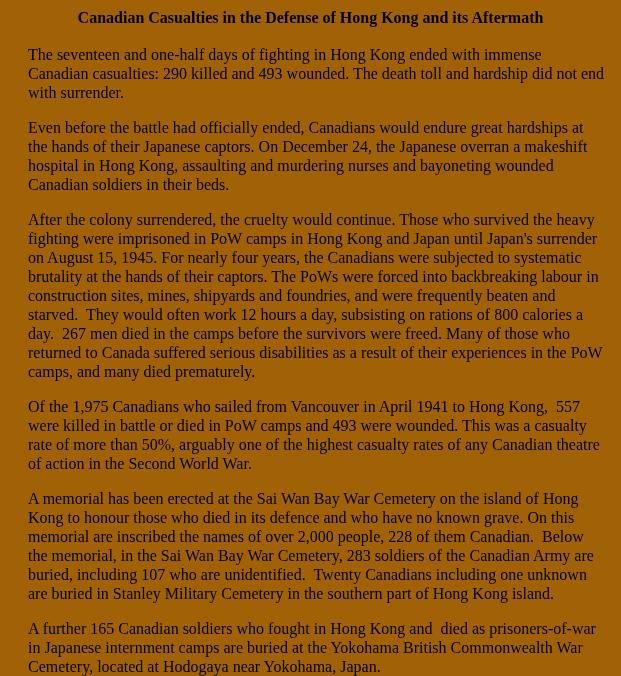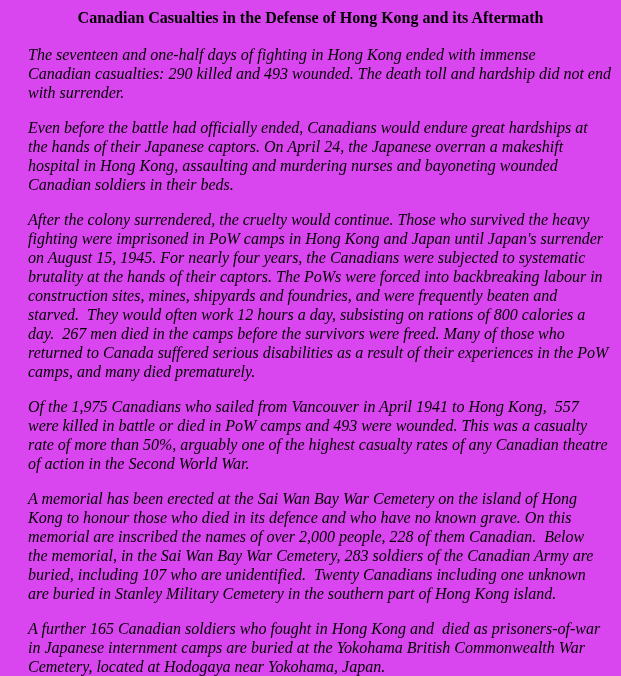--- a/index.html
+++ b/index.html
@@ -4,21 +4,21 @@
 <style>
   html, body {
     margin: 0;
     padding: 0;
     background: #ffffff;
   }
   .page {
     position: relative;
     width: 621px;
     height: 676px;
-    background: #d946ef;
+    background: #a16207;
     color: #000000;
     font-family: "Liberation Serif", "DejaVu Serif", serif;
     overflow: hidden;
     box-sizing: border-box;
   }
   .doc-title {
     margin: 8px 0 18px 0;
     padding: 0;
     font-size: 16px;
     line-height: 19px;
@@ -30,35 +30,34 @@
     margin-left: 28px;
     width: 592px;
   }
   .doc-paragraph {
     margin: 0 0 16px 0;
     padding: 0;
     font-size: 16px;
     line-height: 19px;
     text-align: left;
     white-space: pre-wrap; 
-    font-style: italic;
   }
 </style>
 </head>
 <body>
 
 <div class="page">
   <div class="doc-title">Canadian Casualties in the Defense of Hong Kong and its Aftermath</div>
   <div class="doc-content">
 
   <p class="doc-paragraph">The seventeen and one-half days of fighting in Hong Kong ended with immense
 Canadian casualties: 290 killed and 493 wounded. The death toll and hardship did not end
 with surrender.</p>
       <p class="doc-paragraph">Even before the battle had officially ended, Canadians would endure great hardships at
-the hands of their Japanese captors. On April 24, the Japanese overran a makeshift
+the hands of their Japanese captors. On December 24, the Japanese overran a makeshift
 hospital in Hong Kong, assaulting and murdering nurses and bayoneting wounded
 Canadian soldiers in their beds.</p>
       <p class="doc-paragraph">After the colony surrendered, the cruelty would continue. Those who survived the heavy
 fighting were imprisoned in PoW camps in Hong Kong and Japan until Japan's surrender
 on August 15, 1945. For nearly four years, the Canadians were subjected to systematic
 brutality at the hands of their captors. The PoWs were forced into backbreaking labour in
 construction sites, mines, shipyards and foundries, and were frequently beaten and
 starved.  They would often work 12 hours a day, subsisting on rations of 800 calories a
 day.  267 men died in the camps before the survivors were freed. Many of those who
 returned to Canada suffered serious disabilities as a result of their experiences in the PoW

